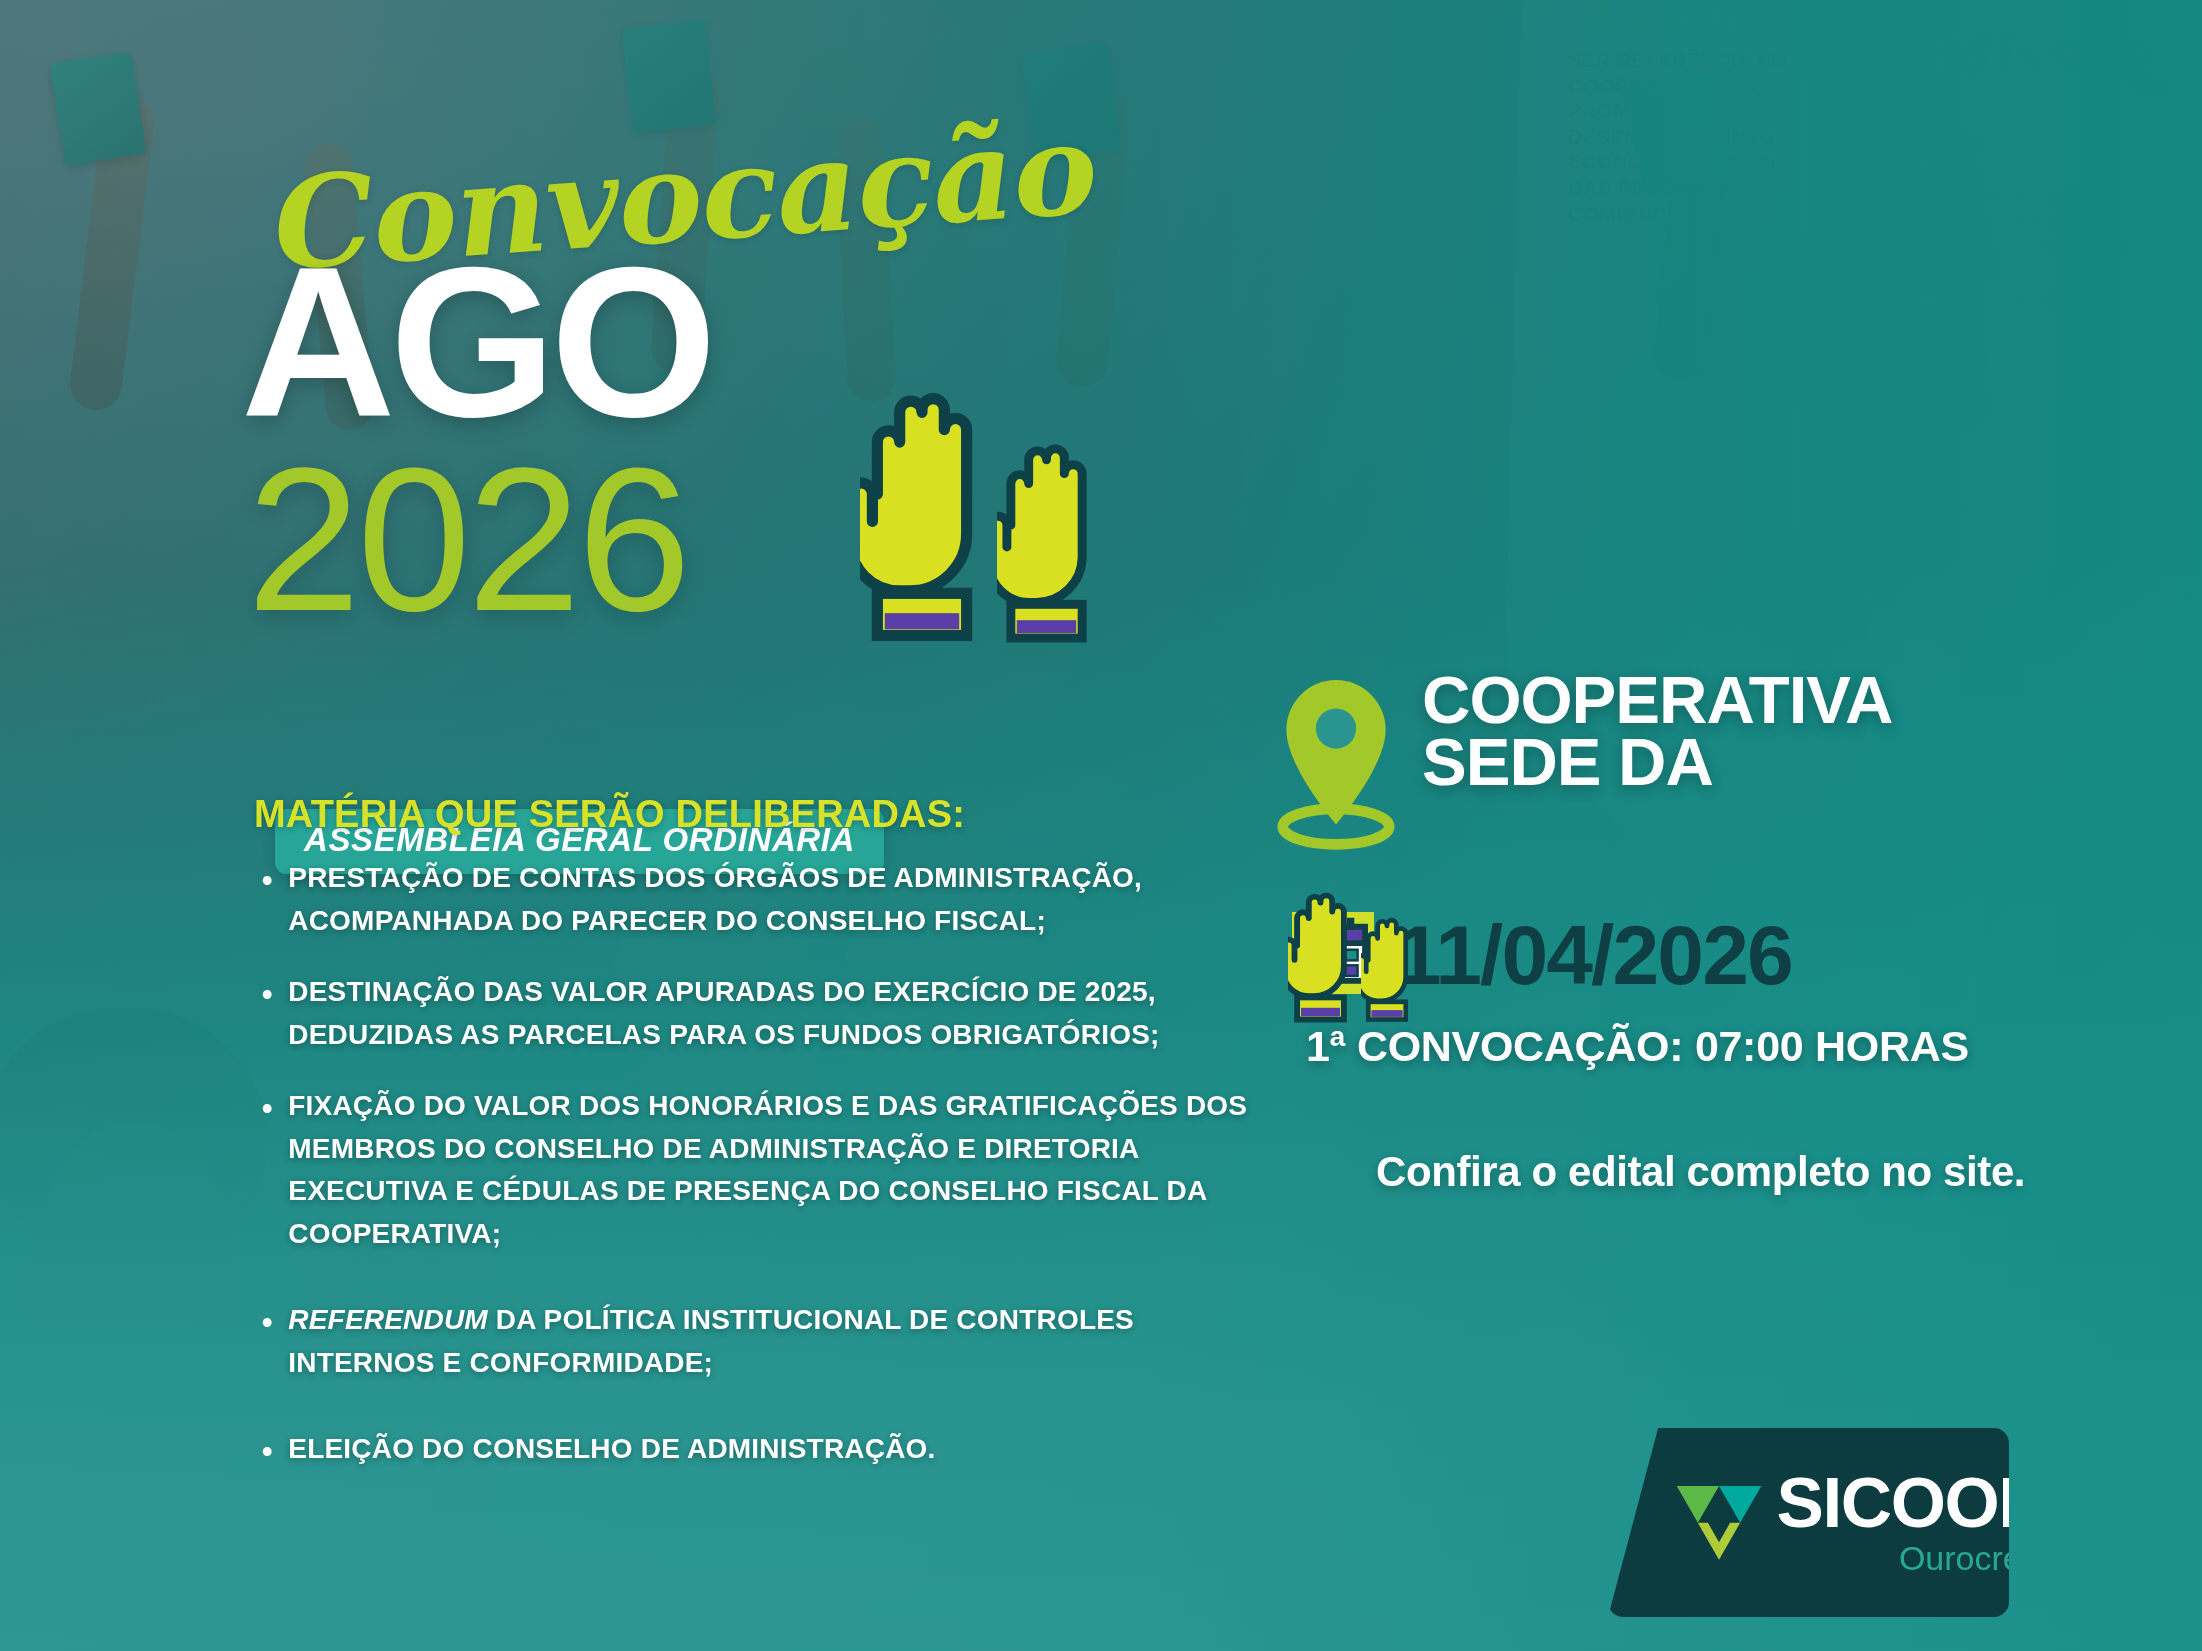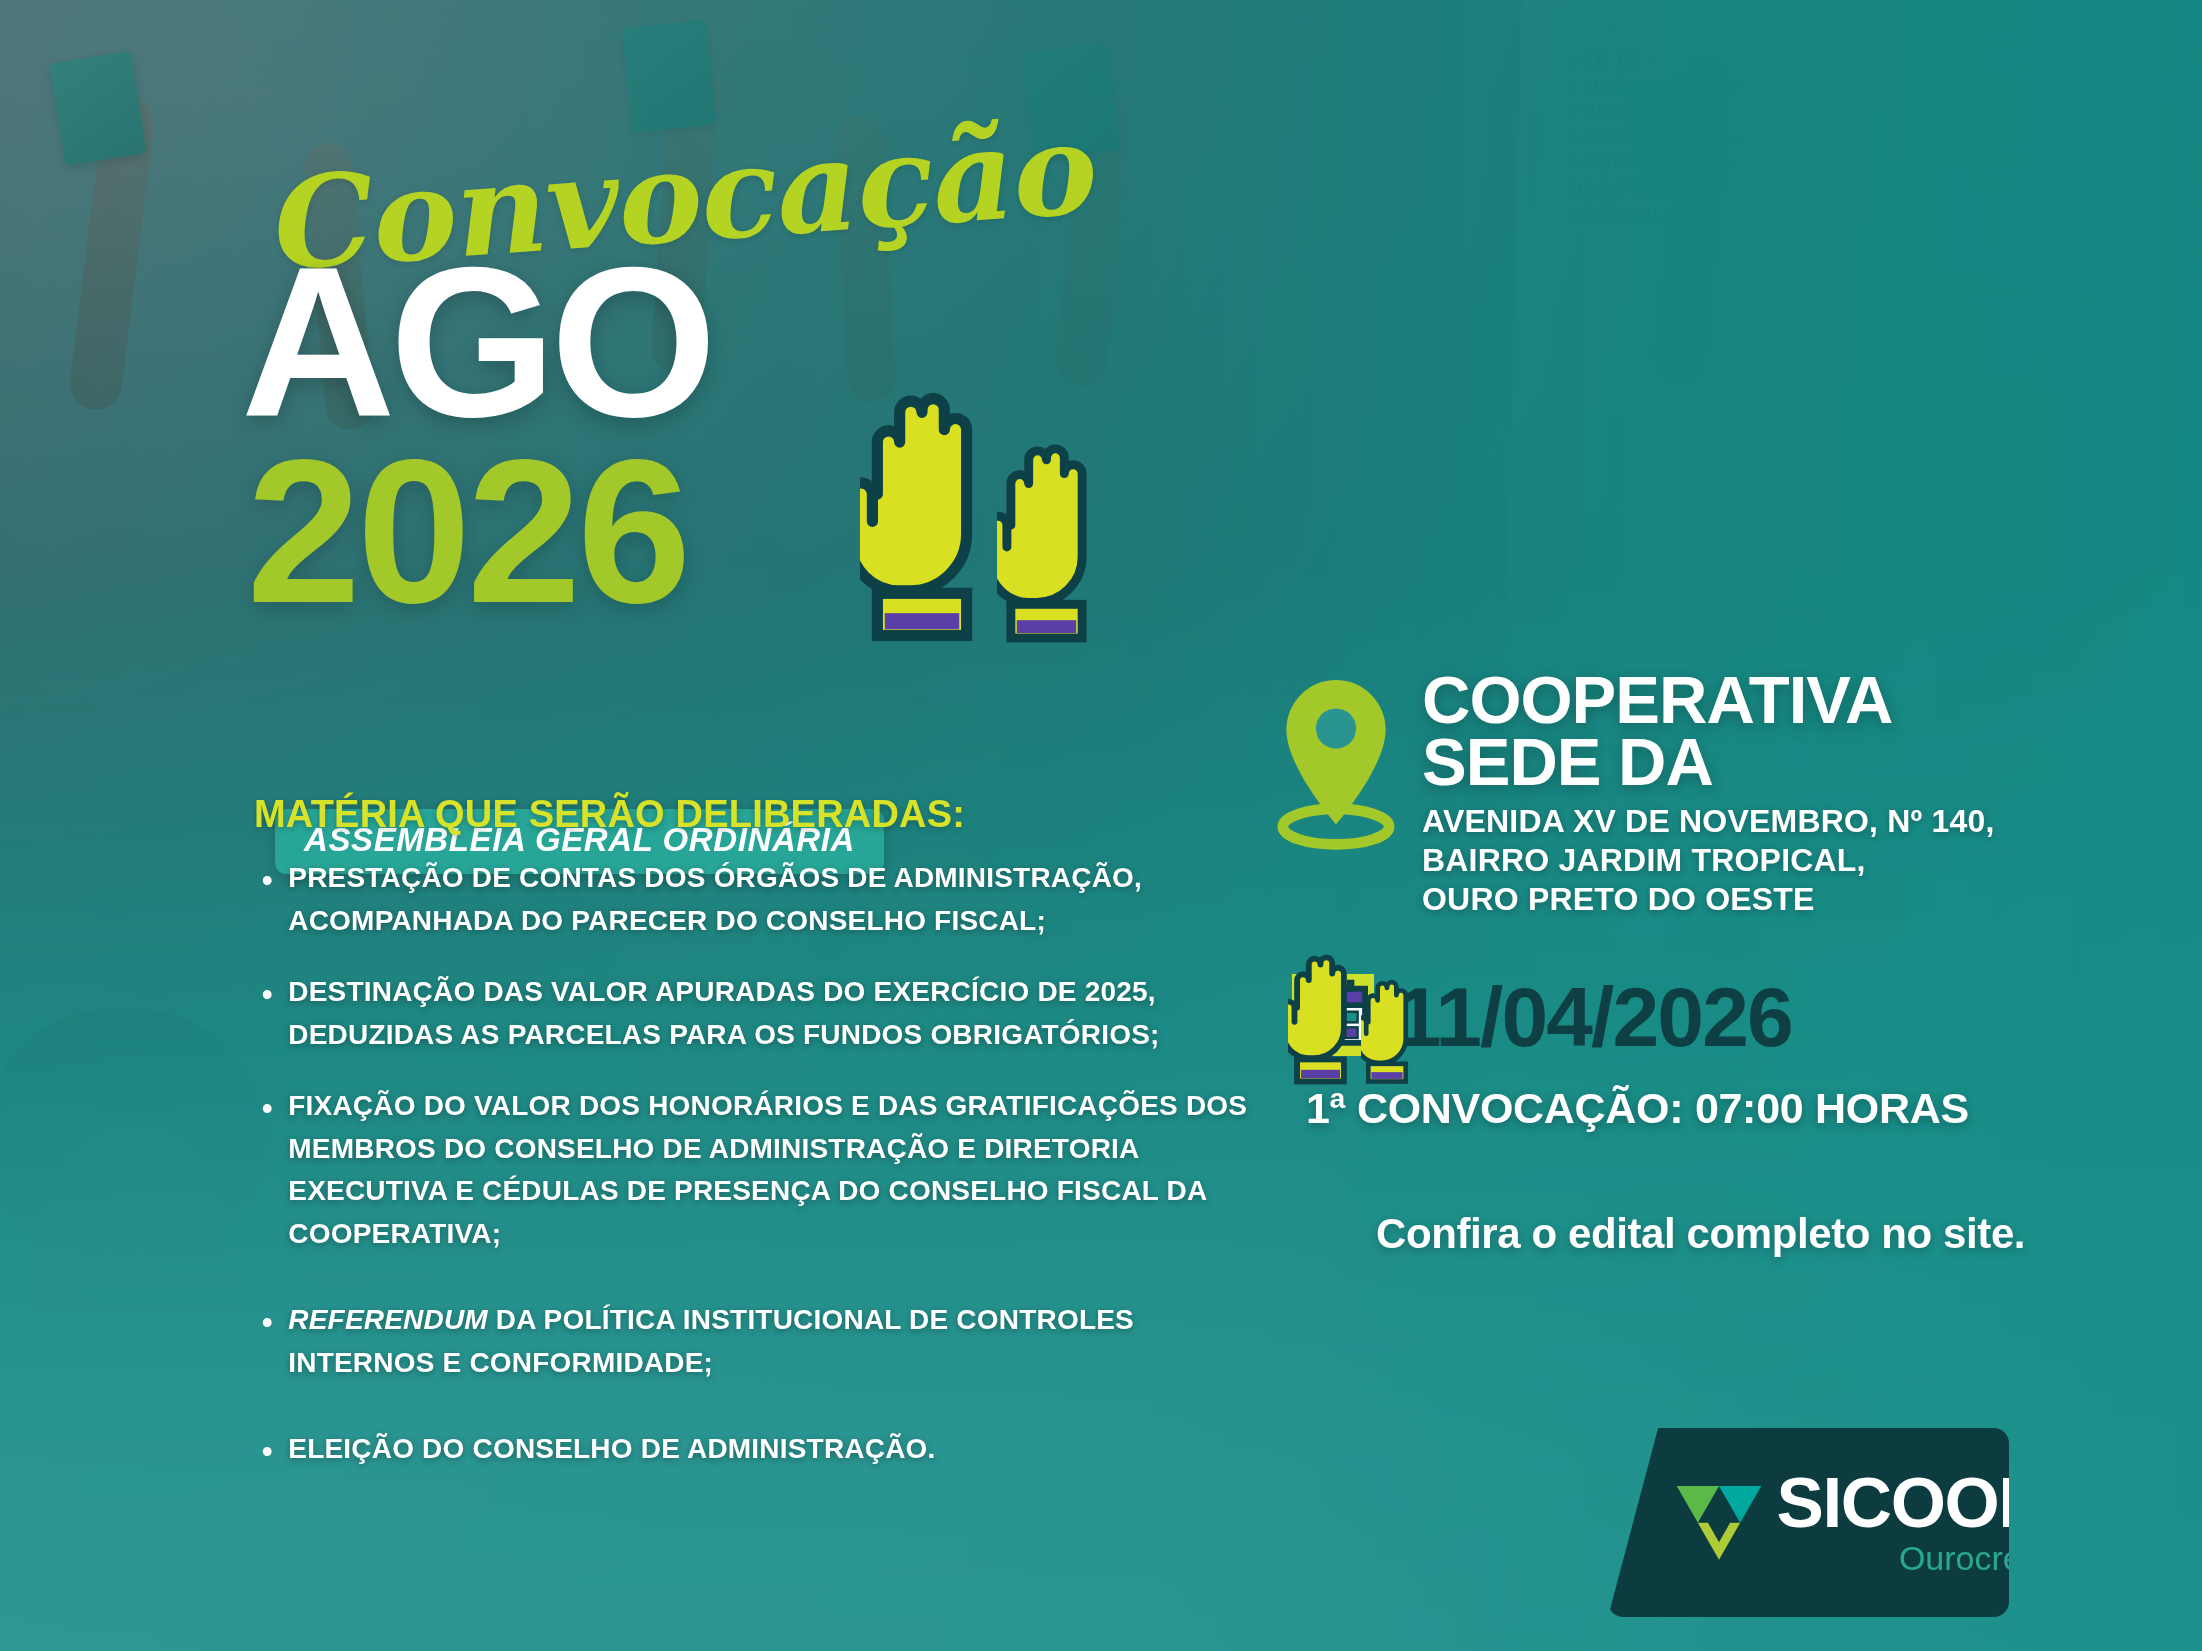--- a/index.html
+++ b/index.html
@@ -91,22 +91,22 @@
     text-shadow:0 1.9px 7.6px rgba(0,0,0,.12);
     white-space:nowrap;
   }
   .ago {
     position:absolute; left:0; top:103px;
     font-size:214px; font-weight:700; line-height:.82;
     letter-spacing:-5.7px; color:#ffffff;
     text-shadow:0 5.7px 21px rgba(0,0,0,.22);
   }
   .yr {
-    position:absolute; left:5.7px; top:296px;
-    font-size:205px; font-weight:700; line-height:.82;
+    position:absolute; left:5.7px; top:304px;
+    font-size:205px; font-weight:400; line-height:.82;
     letter-spacing:-3.8px; color:#a3c82a;
     text-shadow:0 5.7px 21px rgba(0,0,0,.18);
   }
   .badge {
     position:absolute; left:34px; top:658px;
     background:#27a597; color:#fff;
     font-style:italic; font-weight:700;
     font-size:33px; letter-spacing:0.6px;
     padding:12.4px 29px 14.3px 29px;
     border-radius:11.5px; white-space:nowrap;
@@ -342,25 +342,20 @@
         <span class="pin">
           <svg width="130" height="178" viewBox="0 0 110 150">
             <ellipse cx="55" cy="128" rx="45" ry="15" fill="none" stroke="#a3c82a" stroke-width="9"></ellipse>
             <path d="M55 4 A42 42 0 0 0 13 46 C13 78 55 126 55 126 C55 126 97 78 97 46 A42 42 0 0 0 55 4 Z" fill="#a3c82a"></path>
             <circle cx="55" cy="45" r="17" fill="#2a9490"></circle>
           </svg>
         </span>
         <span>
           <div class="loc-title">COOPERATIVA</div>
           <div class="loc-title">SEDE DA</div>
-          <div class="loc-addr">
-            <div>AVENIDA XV DE NOVEMBRO, Nº 140,</div>
-            <div>BAIRRO JARDIM TROPICAL,</div>
-            <div>OURO PRETO DO OESTE</div>
-          </div>
         </span>
       </div>
 
       <div class="date-row">
         <span>
           <svg width="82" height="82" viewBox="0 0 100 100">
             <rect x="0" y="0" width="100" height="100" fill="#cfe02b"></rect>
             <rect x="11" y="18" width="78" height="66" fill="#fff" stroke="#0e4047" stroke-width="7"></rect>
             <rect x="11" y="18" width="78" height="20" fill="#5b3fa8" stroke="#0e4047" stroke-width="7"></rect>
             <rect x="24" y="7" width="9" height="15" fill="#0e4047"></rect>

